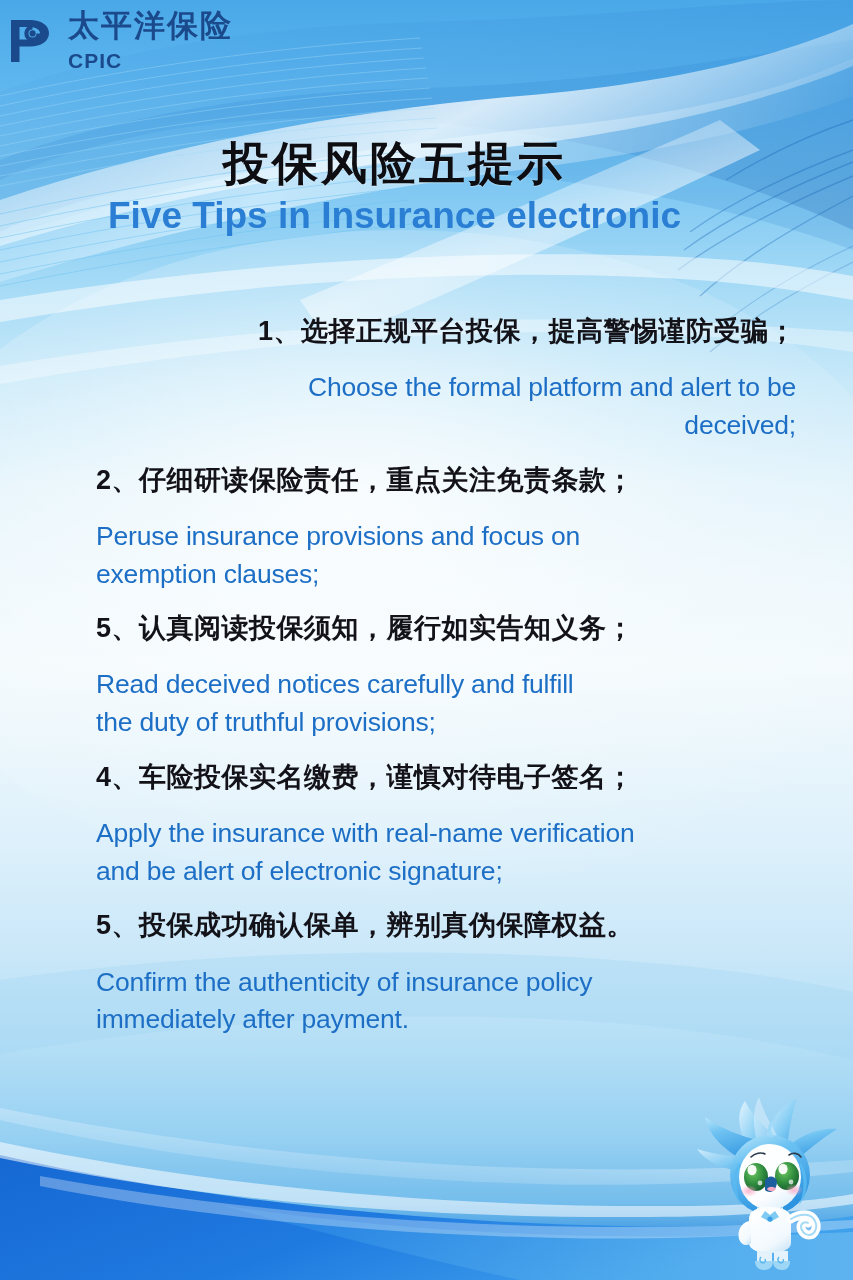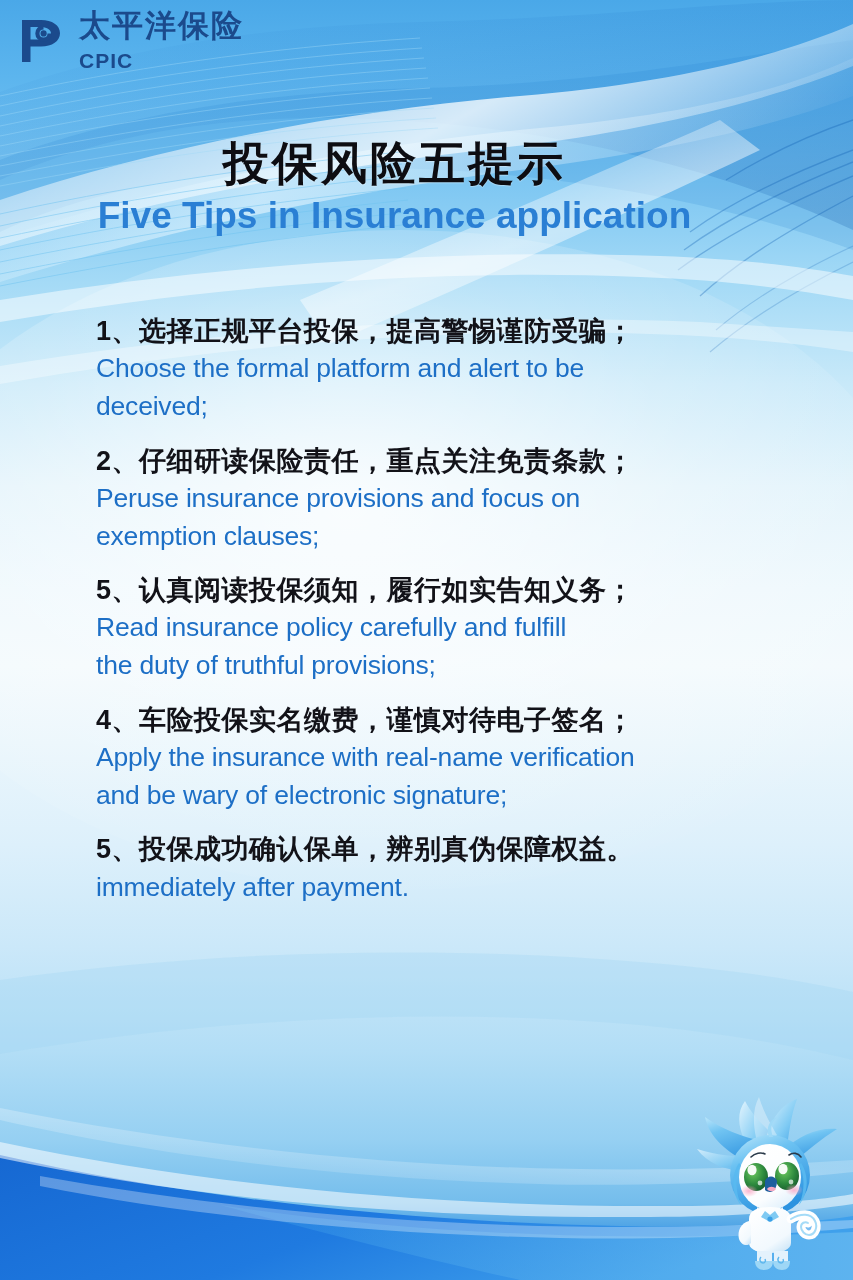--- a/index.html
+++ b/index.html
@@ -37,21 +37,21 @@
   .bg-layer svg { display:block; width:853px; height:1280px; }
 
   
   .header {
     position: absolute;
     top: 0; left: 0;
     width: 853px;
     height: 82px;
     display: flex;
     align-items: center;
-    padding-left: 17px;
+    padding-left: 6px;
     box-sizing: border-box;
   }
   .logo-mark {
     width: 50px; height: 50px;
     flex: 0 0 auto;
     margin-right: 12px;
   }
   .logo-text { display: flex; flex-direction: column; justify-content: center; }
   .logo-cn {
     font-size: 31px;
@@ -108,27 +108,27 @@
     color: #121218;
     letter-spacing: 0.5px;
     line-height: 1.42;
     white-space: nowrap;
   }
   .tip-en {
     font-size: 26.5px;
     font-weight: 400;
     color: #1d6fc6;
     line-height: 1.42;
-    margin-top: 0;
+    margin-top: 19px;
     letter-spacing: -0.2px;
   }
   .tip-en div { white-space: nowrap; }
 
   
-  .tip-1 { margin-bottom: 16px; }
+  .tip-1 { margin-bottom: 16px; text-align: right; }
   .tip-2 { margin-bottom: 16px; }
   .tip-3 { margin-bottom: 16px; }
   .tip-4 { margin-bottom: 16px; }
   .tip-5 { margin-bottom: 0; }
 
   
   .mascot {
     position: absolute;
     right: 8px;
     bottom: 8px;
@@ -257,21 +257,21 @@
       </svg>
     </div>
     <div class="logo-text">
       <div class="logo-cn">太平洋保险</div>
       <div class="logo-en">CPIC</div>
     </div>
   </div>
 
   <div class="title-block">
     <div class="title-cn">投保风险五提示</div>
-    <div class="title-en">Five Tips in Insurance application</div>
+    <div class="title-en">Five Tips in Insurance electronic</div>
   </div>
 
   <div class="tips">
 
     <div class="tip tip-1">
       <div class="tip-cn">1、选择正规平台投保，提高警惕谨防受骗；</div>
       <div class="tip-en">
         <div>Choose the formal platform and alert to be</div>
         <div>deceived;</div>
       </div>
@@ -281,36 +281,37 @@
       <div class="tip-cn">2、仔细研读保险责任，重点关注免责条款；</div>
       <div class="tip-en">
         <div>Peruse insurance provisions and focus on</div>
         <div>exemption clauses;</div>
       </div>
     </div>
 
     <div class="tip tip-3">
       <div class="tip-cn">5、认真阅读投保须知，履行如实告知义务；</div>
       <div class="tip-en">
-        <div>Read insurance policy carefully and fulfill</div>
+        <div>Read deceived notices carefully and fulfill</div>
         <div>the duty of truthful provisions;</div>
       </div>
     </div>
 
     <div class="tip tip-4">
       <div class="tip-cn">4、车险投保实名缴费，谨慎对待电子签名；</div>
       <div class="tip-en">
         <div>Apply the insurance with real-name verification</div>
-        <div>and be wary of electronic signature;</div>
+        <div>and be alert of electronic signature;</div>
       </div>
     </div>
 
     <div class="tip tip-5">
       <div class="tip-cn">5、投保成功确认保单，辨别真伪保障权益。</div>
       <div class="tip-en">
+        <div>Confirm the authenticity of insurance policy</div>
         <div>immediately after payment.</div>
       </div>
     </div>
 
   </div>
 
   <div class="mascot">
     <svg viewBox="0 0 150 175" xmlns="http://www.w3.org/2000/svg">
       <defs>
         <linearGradient id="hairG" x1="0" y1="0" x2="0.4" y2="1">

